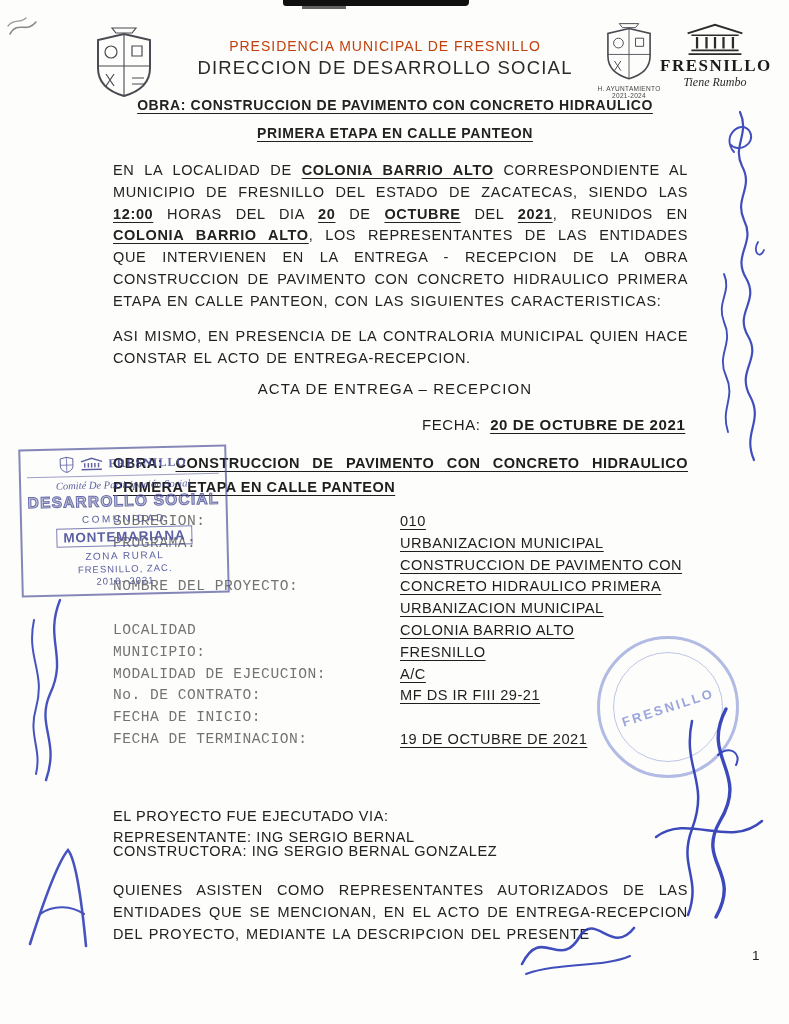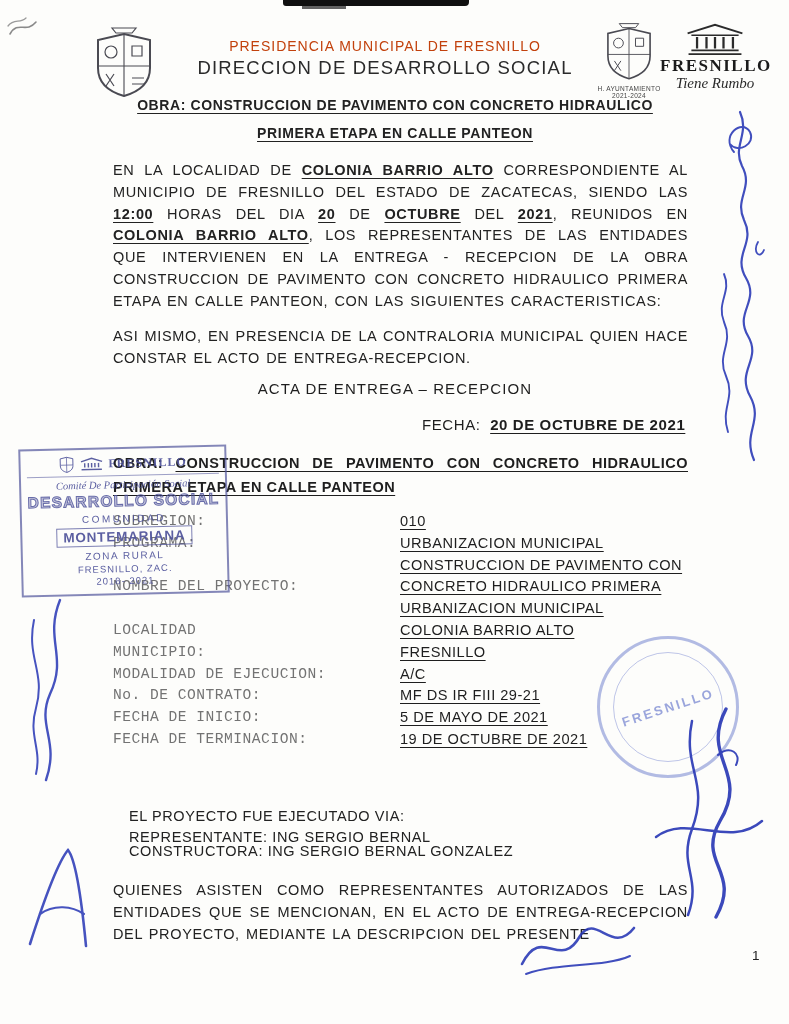--- a/index.html
+++ b/index.html
@@ -14,37 +14,37 @@
   .justify{text-align:justify;}
   .justify-last{text-align:justify;text-align-last:justify;}
   .u{text-decoration:underline;text-underline-offset:3px;font-weight:bold;}
   .uv{text-decoration:underline;text-underline-offset:3px;margin-top:16px;}
 
   
   .hdr-title1{font-size:14px;letter-spacing:1px;color:#c2410c;}
   .hdr-title2{font-size:18.5px;letter-spacing:1.2px;color:#2a2a2a;margin-top:3px;}
   .obra-hdr{font-size:14px;font-weight:bold;letter-spacing:.6px;line-height:25px;color:#222;}
   .brand-word{font-family:"Liberation Serif",serif;font-weight:bold;font-size:17px;letter-spacing:1.5px;color:#1b1b1b;}
-  .brand-tag{font-family:"Liberation Serif",serif;font-style:italic;font-size:15px;color:#2a2a2a;margin-top:-1px;}
+  .brand-tag{font-family:"Liberation Serif",serif;font-style:italic;font-size:12px;color:#2a2a2a;margin-top:-1px;}
   .ayto-caption{font-size:6.5px;letter-spacing:.3px;color:#444;text-align:center;margin-top:1px;}
 
   
   .para{font-size:14.5px;line-height:21.8px;letter-spacing:.65px;word-spacing:1.5px;color:#222;}
   .acta-title{font-size:15px;letter-spacing:1.1px;color:#1e1e1e;}
   .fecha-line{font-size:15px;letter-spacing:.6px;color:#1e1e1e;text-align:center;}
   .obra-block{font-size:14.5px;font-weight:bold;line-height:23.5px;letter-spacing:.5px;color:#1e1e1e;}
 
   
   .frow{display:flex;line-height:21.8px;font-size:14.6px;letter-spacing:.5px;}
   .flabel{width:287px;flex:none;color:#737373;font-family:Liberation Mono, monospace;}
   .fvalue{flex:1;color:#1e1e1e;}
   .fvalue:empty{text-decoration:none;}
   .fvalue{text-decoration:underline;text-underline-offset:3px;}
 
-  .small-text{font-size:14.5px;letter-spacing:.6px;line-height:21px;color:#222;margin-left:16px;}
+  .small-text{font-size:14.5px;letter-spacing:.6px;line-height:21px;color:#222;}
   .pagenum{font-size:13.5px;color:#222;}
 
   
   .stamp-left{
     width:192px;color:#50549b;transform:rotate(-1.4deg);
     border:2.5px solid rgba(80,84,155,.75);padding:5px 6px 7px;
     text-align:center;opacity:.93;pointer-events:none;z-index:6;
     background:transparent;
   }
   .stamp-hdr{display:flex;align-items:center;justify-content:center;gap:5px;border-bottom:1px solid rgba(80,84,155,.6);padding-bottom:3px;}
@@ -183,21 +183,20 @@
     <div class="frow">
         <span class="flabel">MODALIDAD DE EJECUCION:</span>
         <span class="fvalue">A/C</span>
       </div>
     <div class="frow">
         <span class="flabel">No. DE CONTRATO:</span>
         <span class="fvalue">MF DS IR FIII 29-21</span>
       </div>
     <div class="frow">
         <span class="flabel">FECHA DE INICIO:</span>
-        <span class="fvalue">5 DE MAYO DE 2021</span>
       </div>
     <div class="frow">
         <span class="flabel">FECHA DE TERMINACION:</span>
         <span class="fvalue">19 DE OCTUBRE DE 2021</span>
       </div>
   </div>
 
   <div class="abs small-text" style="left:113px;top:806px;width:575px;">EL PROYECTO FUE EJECUTADO VIA:</div>
   <div class="abs small-text" style="left:113px;top:841px;width:575px;">CONSTRUCTORA: ING SERGIO BERNAL GONZALEZ</div>
   <div class="abs small-text" style="left:113px;top:827px;width:575px;">REPRESENTANTE: ING SERGIO BERNAL</div>

